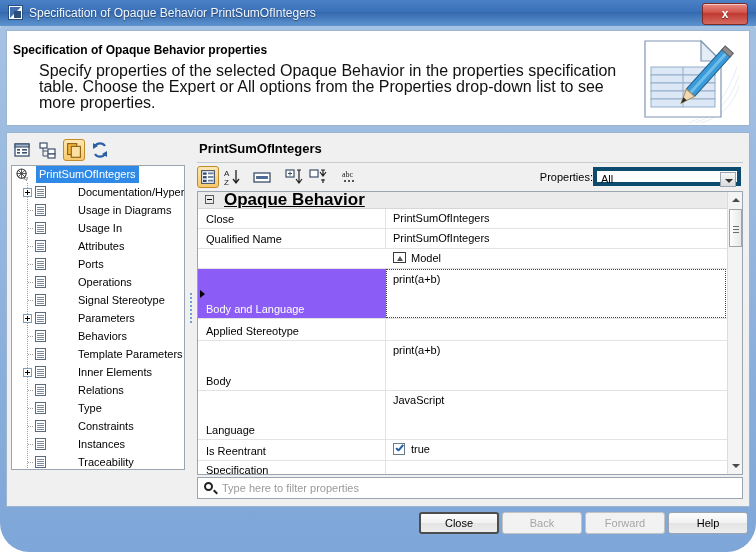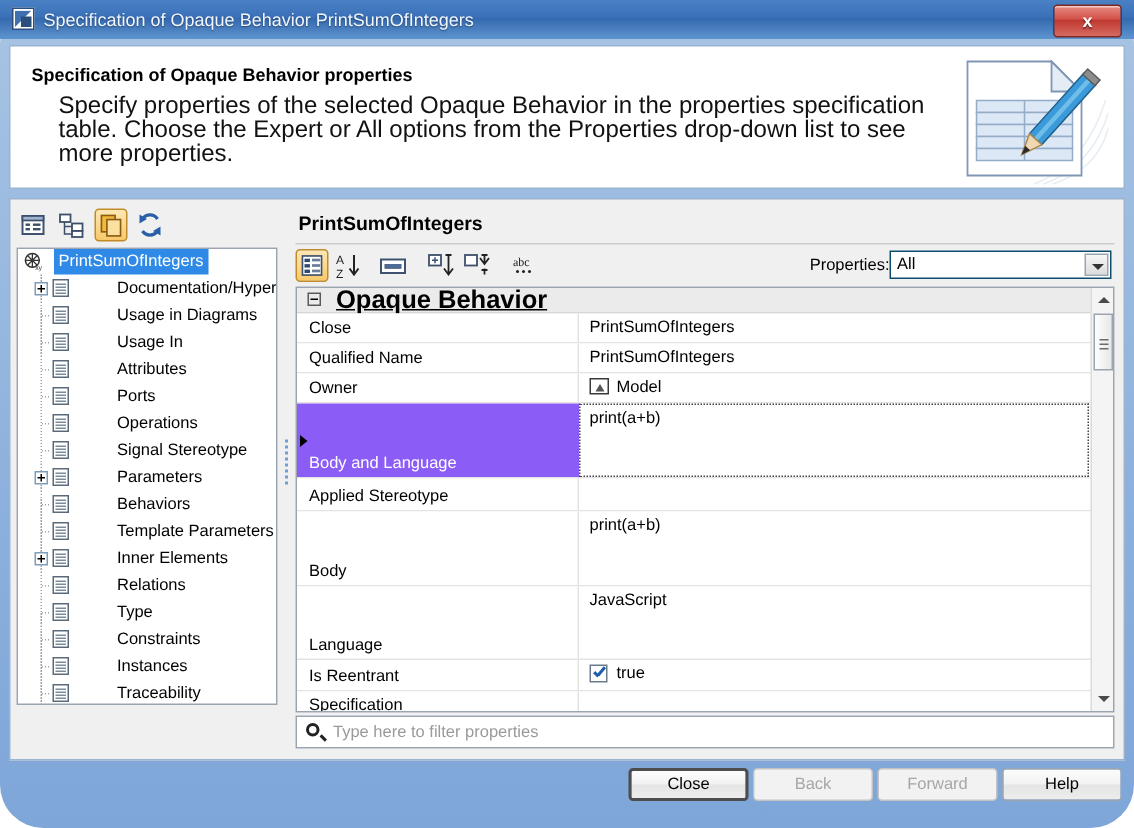--- a/index.html
+++ b/index.html
@@ -50,21 +50,21 @@
     line-height:20px;text-align:center;color:#fff;font-size:12px;font-weight:bold;
     text-shadow:0 1px 1px rgba(0,0,0,.45);
   }
   
   .header{
     position:absolute;left:6px;top:30px;width:744px;height:96px;
     background:#fff;border:1px solid #9bb4d0;box-sizing:border-box;
     overflow:hidden;
   }
   .header h1{
-    position:absolute;left:14px;top:12px;margin:0;
+    position:absolute;left:6px;top:12px;margin:0;
     font-size:12px;font-weight:bold;color:#000;
   }
   .header p{
     position:absolute;left:32px;top:32px;width:600px;margin:0;
     font-size:16px;line-height:16px;color:#111;
   }
   .header-art{
     position:absolute;right:10px;top:6px;width:110px;height:86px;
   }
   
@@ -145,21 +145,21 @@
   .pbtn{position:absolute;top:1px;width:22px;height:22px;box-sizing:border-box;cursor:pointer;}
   .pbtn.sel{
     background:linear-gradient(180deg,#fde7b4 0%,#f8c96b 100%);
     border:1px solid #c08b28;border-radius:3px;
   }
   .prop-label{
     position:absolute;right:152px;top:34px;font-size:11px;color:#000;
   }
   .prop-select{
     position:absolute;right:4px;top:30px;width:148px;height:19px;
-    background:#fff;border:1px solid #0c4a6e;box-sizing:border-box;cursor:pointer;
+    background:#fff;border:4px solid #0c4a6e;box-sizing:border-box;cursor:pointer;
   }
   .prop-select .val{position:absolute;left:4px;top:2px;font-size:11px;}
   .prop-select .arrowbox{
     position:absolute;right:1px;top:1px;width:16px;height:15px;
     background:linear-gradient(180deg,#f6f6f6,#dcdcdc);border:1px solid #9aa5b1;
     box-sizing:border-box;
   }
   .caret{
     position:absolute;left:4px;top:6px;width:0;height:0;
     border-left:4px solid transparent;border-right:4px solid transparent;
@@ -549,23 +549,20 @@
             </div>
             <div class="row" style="height: 19px;">
               <div class="k">
                 <span>Qualified Name</span>
               </div>
               <div class="v">
                 <span>PrintSumOfIntegers</span>
               </div>
             </div>
             <div class="row" style="height: 19px;">
-              <div class="k">
-                <span>Owner</span>
-              </div>
               <div class="v">
                 <span class="model-ico"></span>
                 <span style="left:24px">Model</span>
               </div>
             </div>
             <div class="row sel" style="height: 49px;">
               <span class="arrowm"></span>
               <div class="k">
                 <span>Body and Language</span>
               </div>

